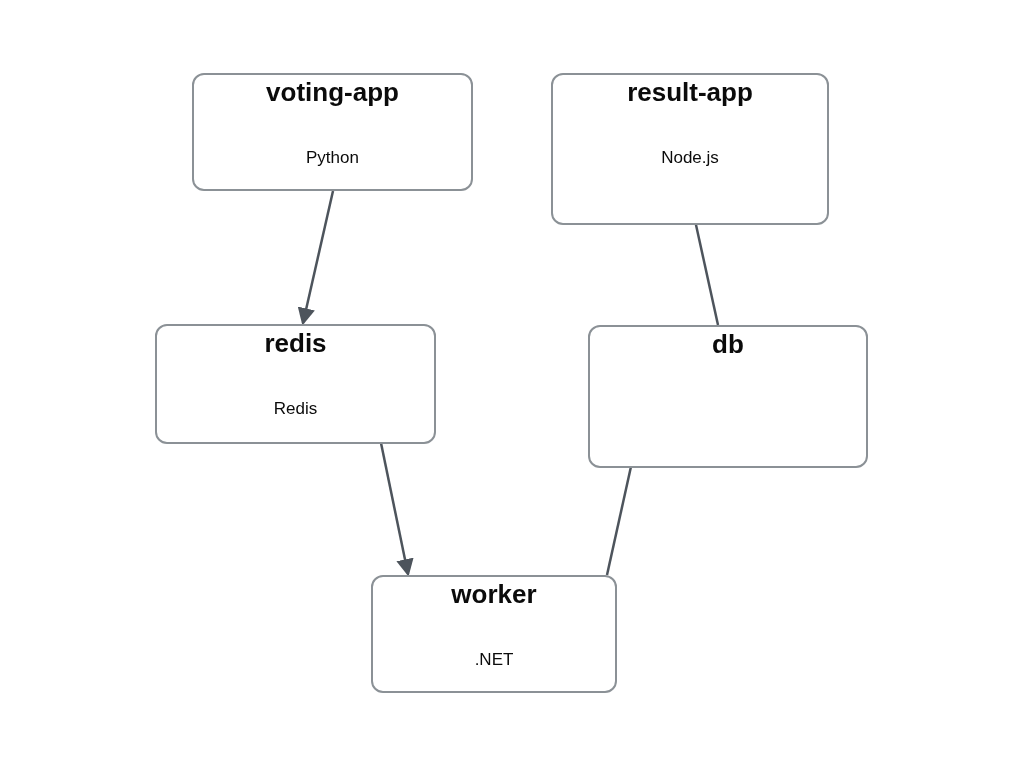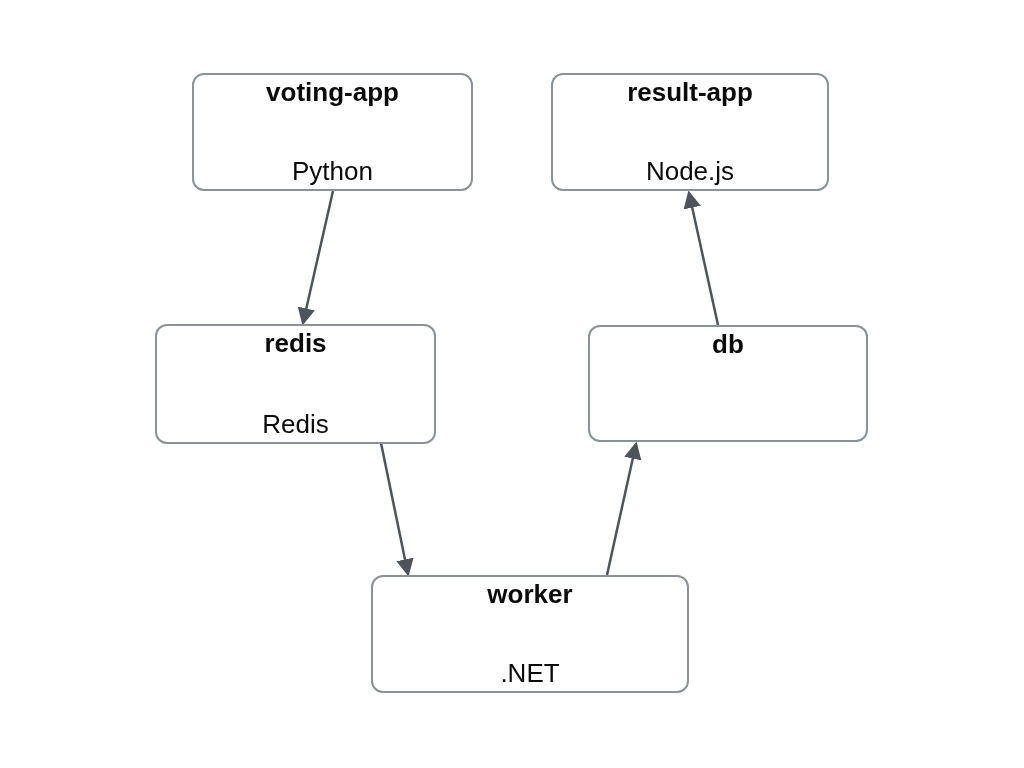--- a/index.html
+++ b/index.html
@@ -34,32 +34,33 @@
     stroke-width: 2.5;
   }
   .node {
     position: absolute;
     background: var(--node-bg);
     border: 2px solid var(--node-border);
     border-radius: 12px;
     display: flex;
     flex-direction: column;
     align-items: center;
-    justify-content: space-between;
+    justify-content: flex-start;
     text-align: center;
+    gap: 30px;
   }
   .node-title {
     font-weight: bold;
     font-size: 26px;
     line-height: 35px;
     color: var(--text);
   }
   .node-subtitle {
     font-weight: normal;
-    font-size: 26px;
+    font-size: 17px;
     line-height: 35px;
     color: var(--text);
   }
 </style>
 </head>
 <body>
 
 <div class="canvas">
 
   <svg class="edge-layer" viewBox="0 0 1024 768" xmlns="http://www.w3.org/2000/svg">
@@ -74,32 +75,32 @@
         <line x1="607" y1="575" x2="636" y2="444" marker-end="url(#arrowhead)"></line>
         <line x1="718" y1="325" x2="689" y2="193" marker-end="url(#arrowhead)"></line>
       </g>
   </svg>
 
   <div class="node" style="left: 192px; top: 73px; width: 281px; height: 118px;">
     <div class="node-title">voting-app</div>
     <div class="node-subtitle">Python</div>
   </div>
 
-  <div class="node" style="left: 551px; top: 73px; width: 278px; height: 118px;">
+  <div class="node" style="left: 551px; top: 73px; width: 278px; height: 152px;">
     <div class="node-title">result-app</div>
     <div class="node-subtitle">Node.js</div>
   </div>
 
   <div class="node" style="left: 155px; top: 324px; width: 281px; height: 120px;">
     <div class="node-title">redis</div>
     <div class="node-subtitle">Redis</div>
   </div>
 
-  <div class="node" style="left: 588px; top: 325px; width: 280px; height: 117px;">
+  <div class="node" style="left: 588px; top: 325px; width: 280px; height: 143px;">
     <div class="node-title">db</div>
   </div>
 
-  <div class="node" style="left: 371px; top: 575px; width: 318px; height: 118px;">
+  <div class="node" style="left: 371px; top: 575px; width: 246px; height: 118px;">
     <div class="node-title">worker</div>
     <div class="node-subtitle">.NET</div>
   </div>
 
 </div>
 
 </body></html>

